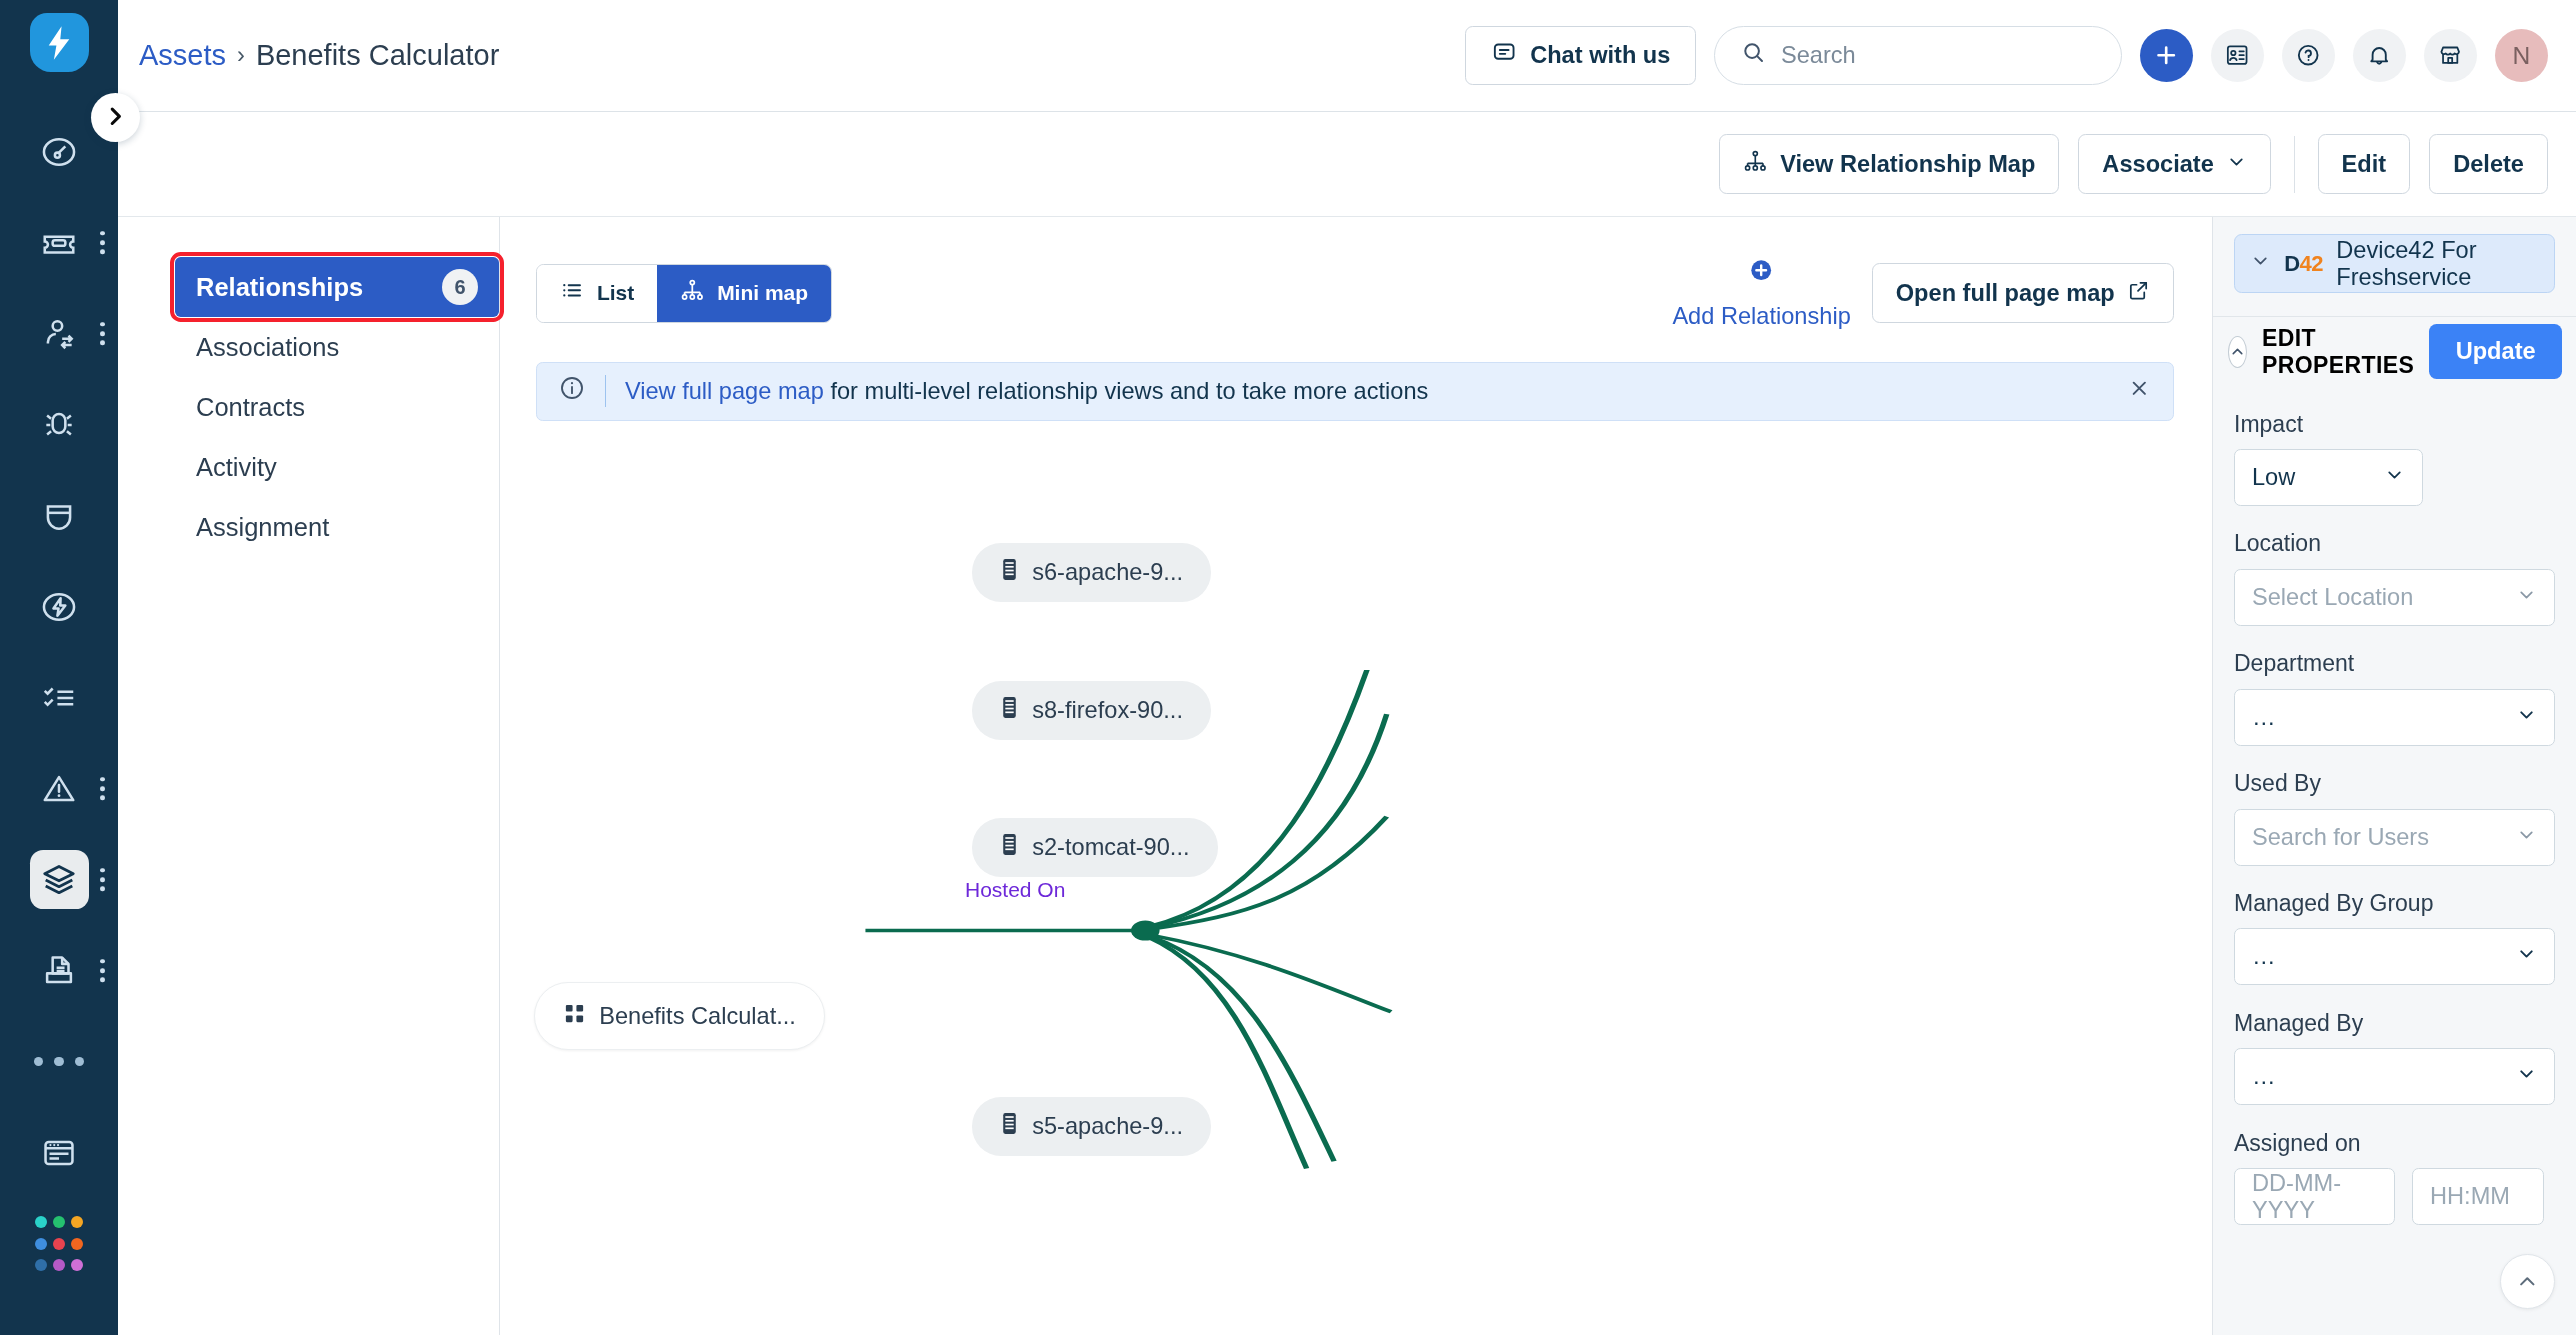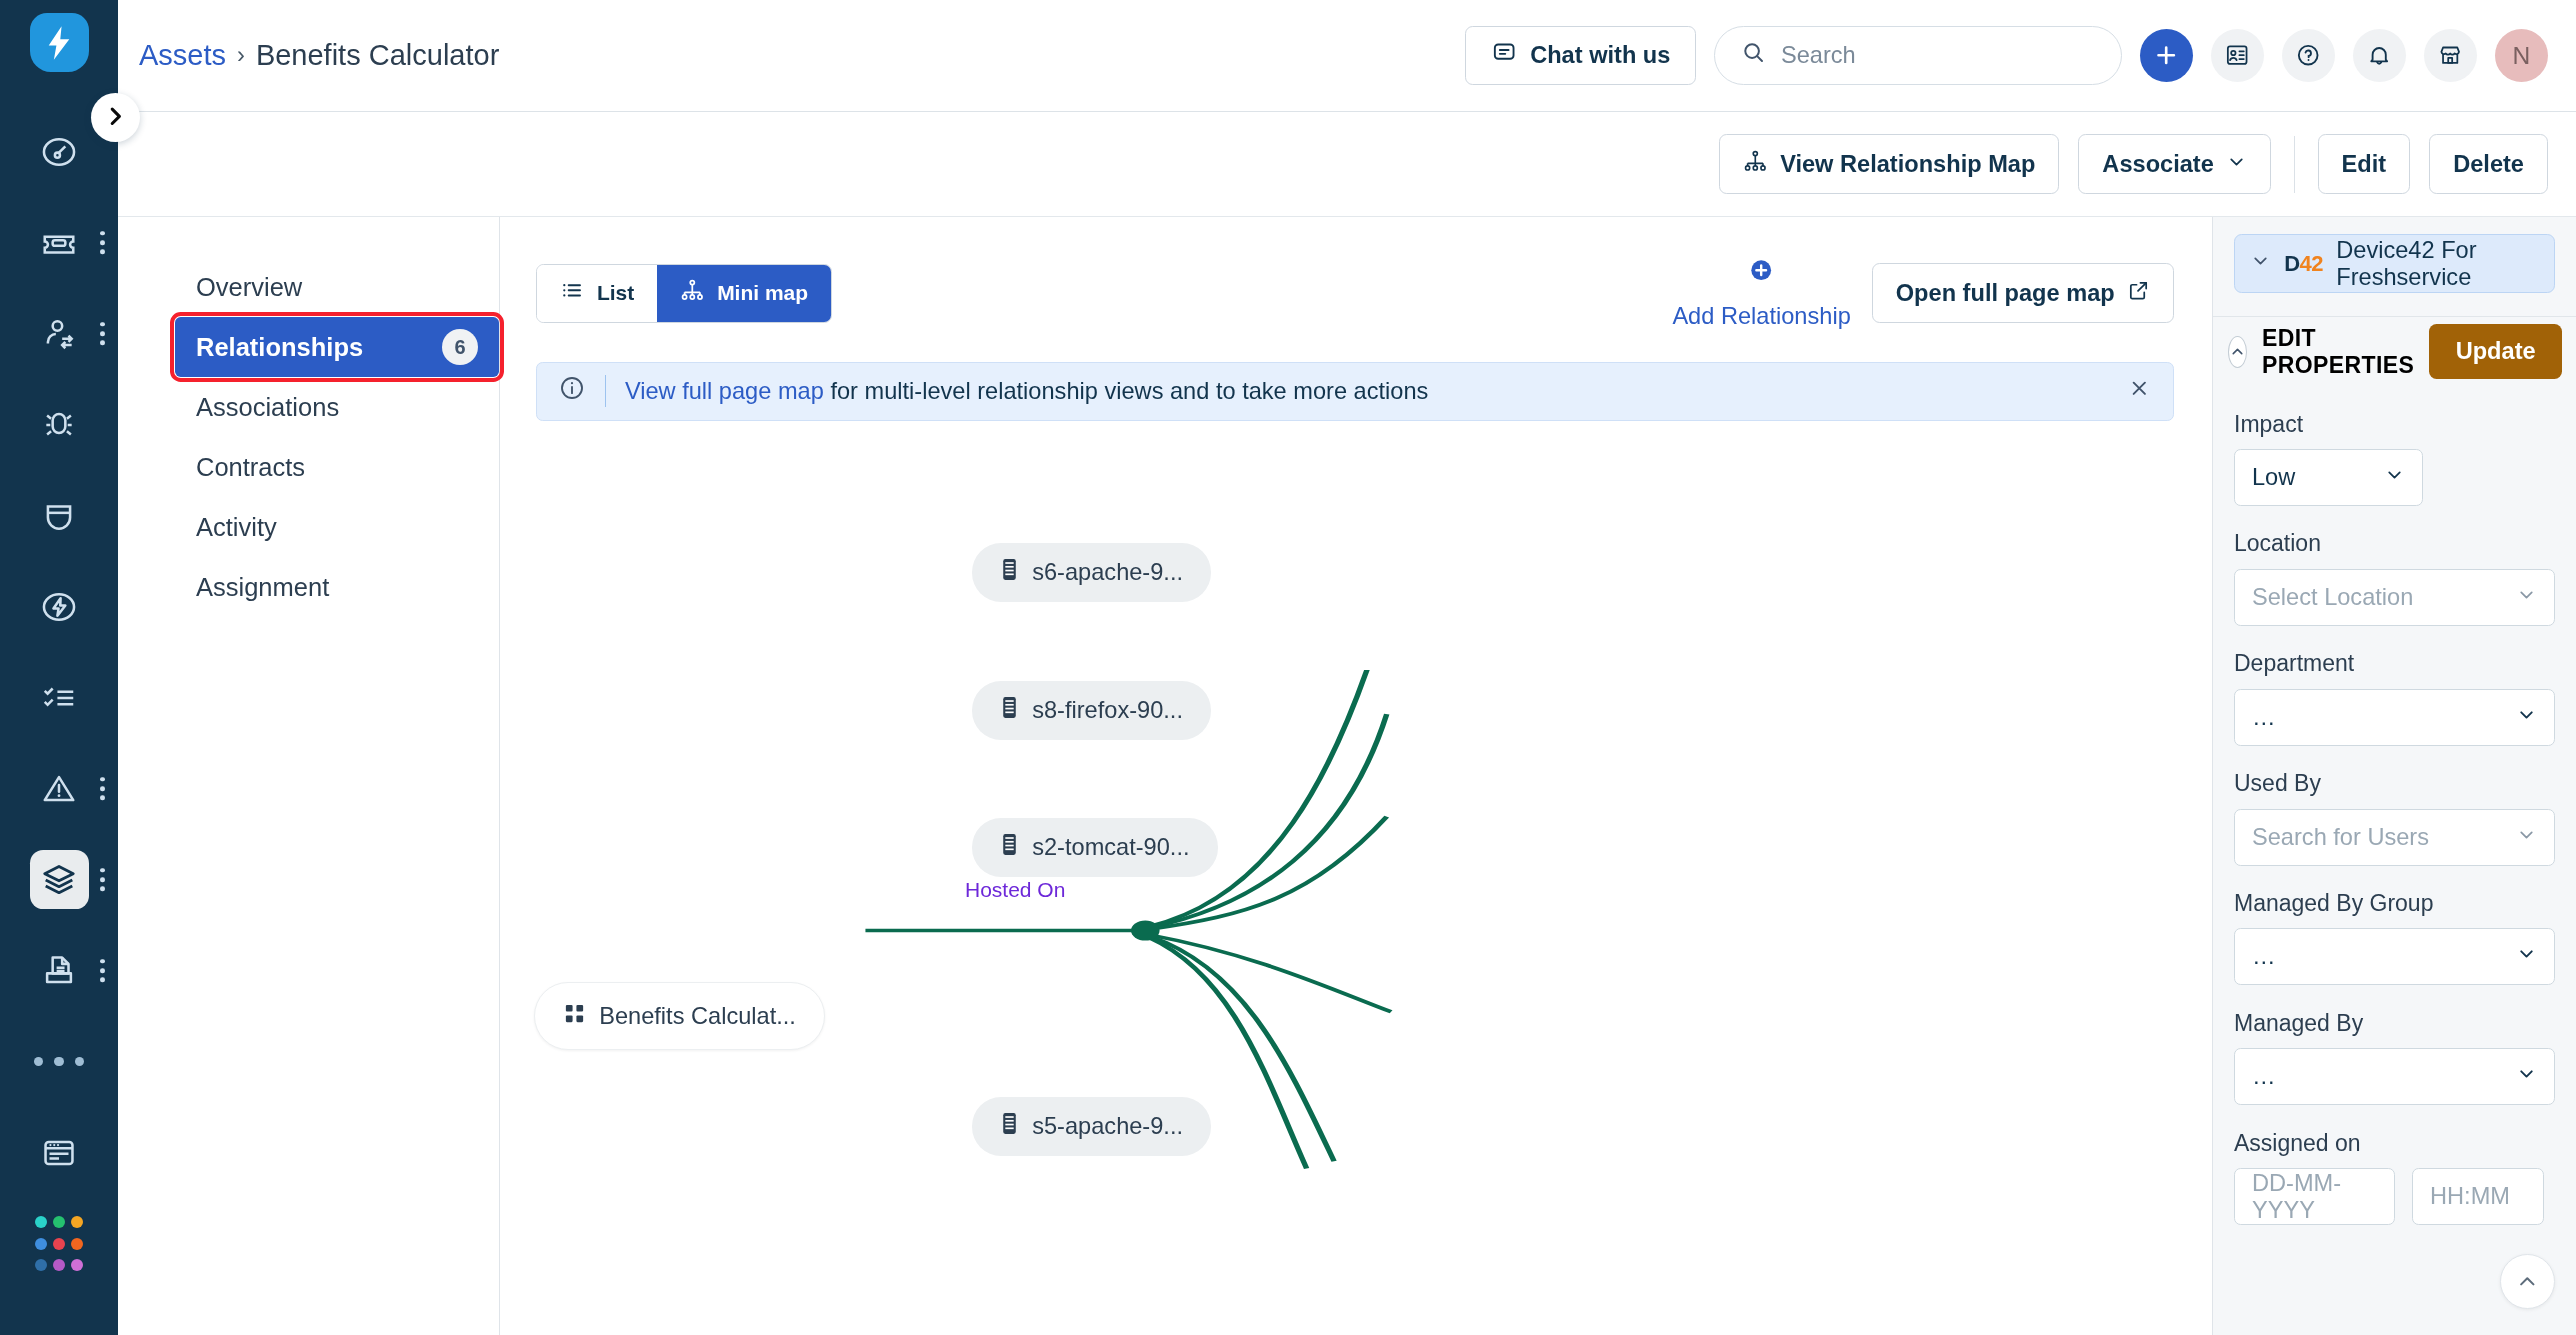--- a/index.html
+++ b/index.html
@@ -184,21 +184,21 @@
     border-top: 0.9px solid #e1e6ea;
     display: flex; align-items: center; gap: 15px;
   }
   .circ-btn {
     width: 32px; height: 32px; border-radius: 50%; border: 0.9px solid #c3ccd4;
     background: #fff; display: flex; align-items: center; justify-content: center;
   }
   .sec-title { font-size: 23px; letter-spacing: 0.4px; color: #000000; font-weight: bold; }
   .update-btn {
     margin-left: auto; height: 55px; padding: 0 26.4px; border-radius: 7.6px;
-    background: #a16207; color: #fff; font-size: 23.6px; font-weight: 700;
+    background: #3b82f6; color: #fff; font-size: 23.6px; font-weight: 700;
     display: flex; align-items: center;
   }
   .fields { padding: 0 21px 19px 21px; }
   .fl { font-size: 23px; color: #2c3e50; margin: 24.6px 0 11.3px 0; font-weight: 400; }
   .inp {
     height: 57px; background: #fff; border: 0.9px solid #cfd9e0; border-radius: 6.6px;
     display: flex; align-items: center; padding: 0 17px; font-size: 23.6px; color: #12344d;
   }
   .inp.ph { color: #9aa8b4; }
   .inp .cv { margin-left: auto; }
@@ -487,23 +487,20 @@
         <span>Edit</span>
       </div>
       <div class="btn">
         <span>Delete</span>
       </div>
     </div>
 
     <div class="body">
 
       <div class="subnav">
-        <div class="nav-item">
-          <span>Overview</span>
-        </div>
         <div class="nav-item active highlight">
           <span>Relationships</span>
           <span class="nav-badge">6</span>
         </div>
         <div class="nav-item">
           <span>Associations</span>
         </div>
         <div class="nav-item">
           <span>Contracts</span>
         </div>

